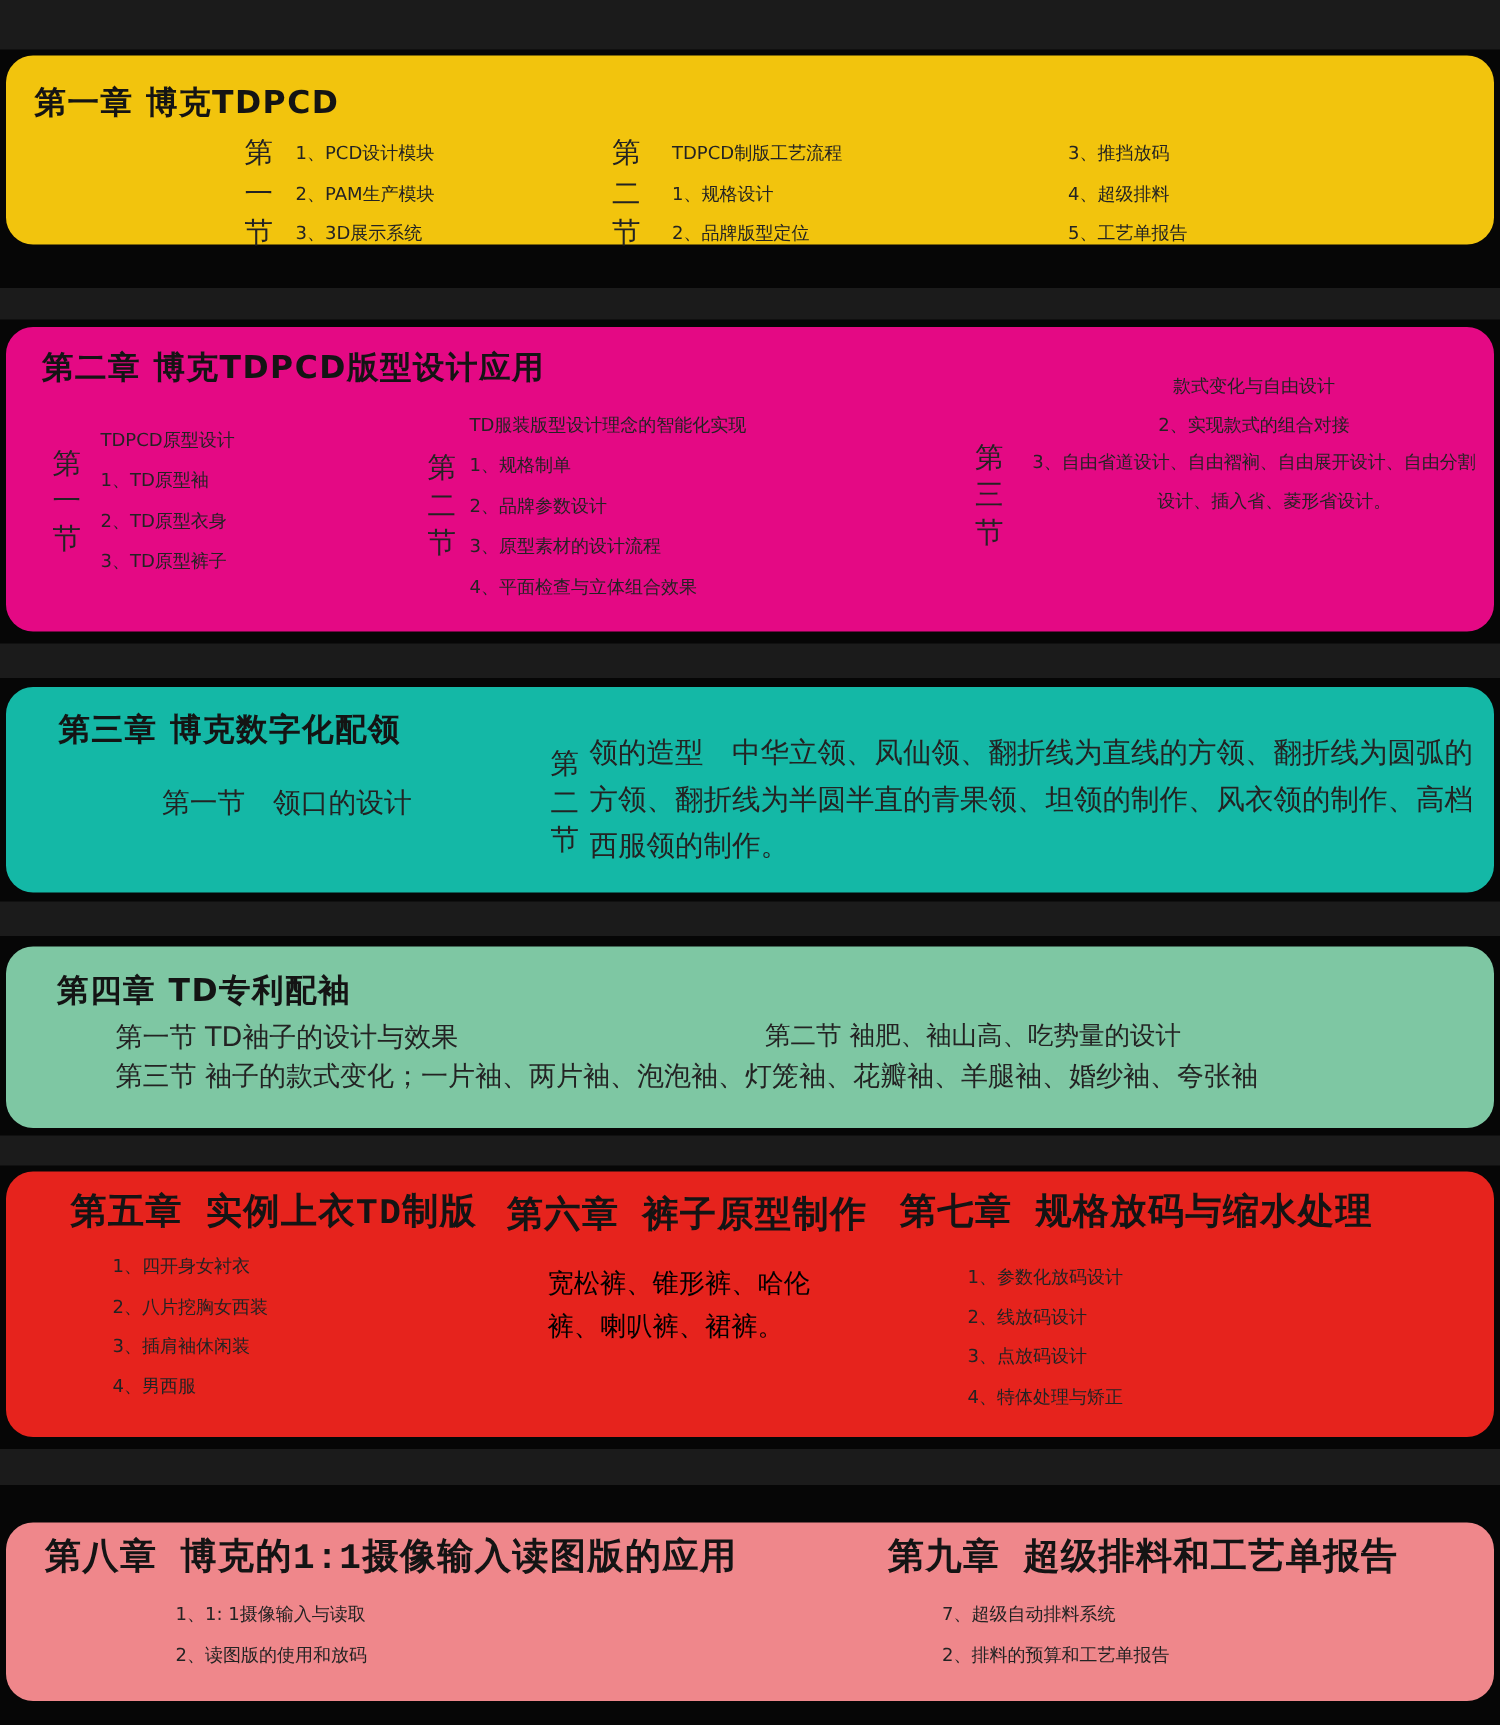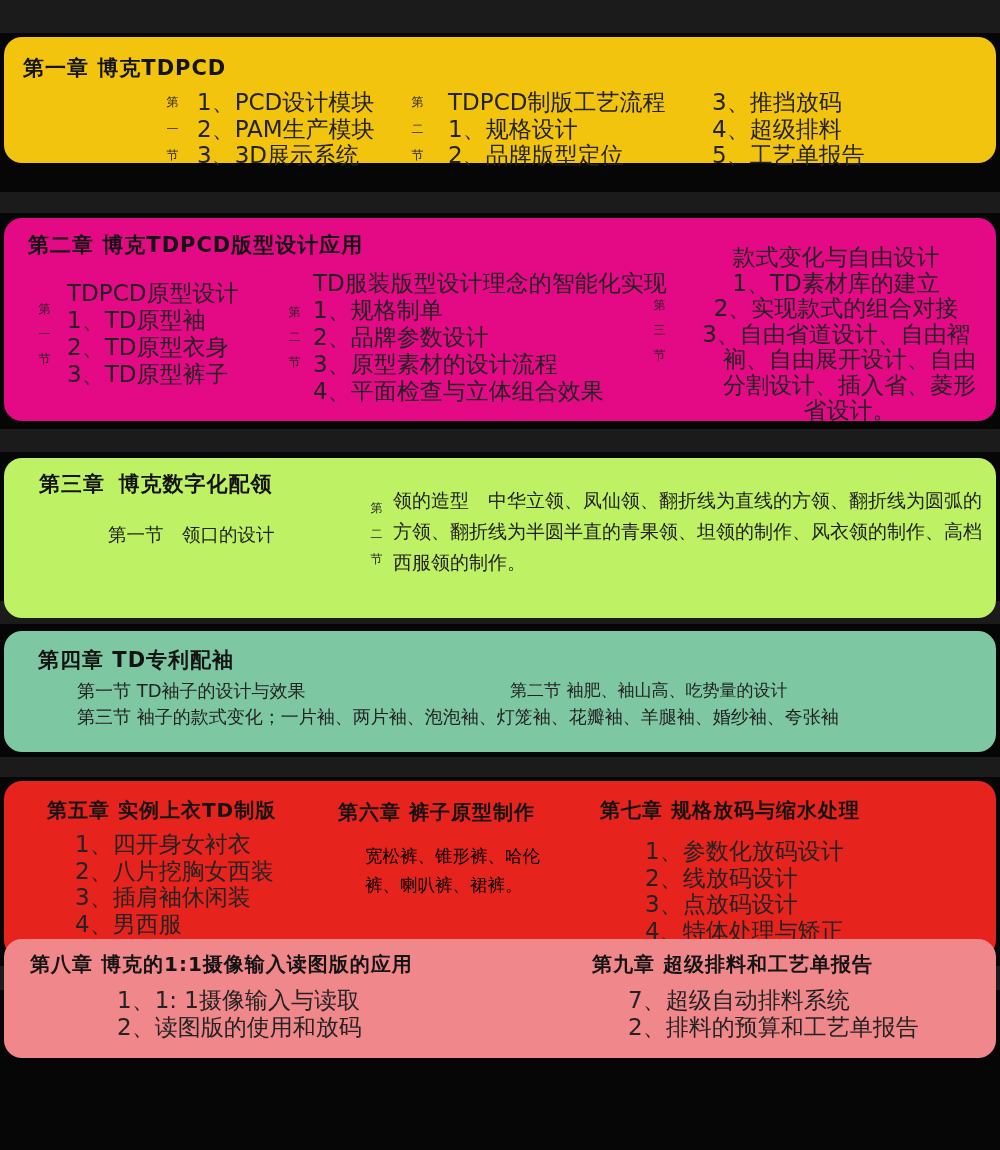--- a/index.html
+++ b/index.html
@@ -8,25 +8,25 @@
     background:#060606;
     font-family:"DejaVu Sans","Liberation Sans",sans-serif;
     -webkit-font-smoothing:antialiased;
   }
   .band{position:absolute;left:0;width:1000px;background:#1b1b1b;}
   .box{position:absolute;left:4px;width:992px;border-radius:18px;}
   .title{
     position:absolute;margin:0;font-size:21px;font-weight:bold;color:#141414;
     letter-spacing:1px;white-space:nowrap;line-height:24px;
   }
-  .title.small{font-size:20px;}
-  .body-text{position:absolute;font-size:23px;color:#232323;white-space:nowrap;}
+  .title.small{font-size:24px;font-family:Liberation Mono, monospace;}
+  .body-text{position:absolute;font-size:12px;color:#232323;white-space:nowrap;}
   .body-text div{height:26.5px;line-height:26.5px;}
   .vlabel{
-    position:absolute;width:19px;font-size:12px;color:#232323;
+    position:absolute;width:19px;font-size:19px;color:#232323;
     word-break:break-all;line-height:26.5px;text-align:center;
   }
   .vlabel.tight{line-height:25px;}
   .wrap{white-space:normal;}
   
   .hang div{min-height:25.5px;line-height:25.5px;height:auto;text-align:center;}
   .hang .item{padding-left:27px;text-indent:-27px;}
   .para{position:absolute;font-size:19px;color:#232323;line-height:31px;}
   .c6text{position:absolute;font-size:17.5px;color:#000000;line-height:28.5px;width:185px;}
 </style>
@@ -80,27 +80,26 @@
     <div style="height:27px;line-height:27px">TD服装版型设计理念的智能化实现</div>
     <div style="height:27px;line-height:27px">1、规格制单</div>
     <div style="height:27px;line-height:27px">2、品牌参数设计</div>
     <div style="height:27px;line-height:27px">3、原型素材的设计流程</div>
     <div style="height:27px;line-height:27px">4、平面检查与立体组合效果</div>
   </div>
 
   <div class="vlabel tight" style="left:646px;top:75px">第三节</div>
   <div class="body-text hang wrap" style="left:681px;top:27px;width:302px">
     <div>款式变化与自由设计</div>
-    <div class="item">1、TD素材库的建立</div>
     <div class="item">2、实现款式的组合对接</div>
     <div class="item">3、自由省道设计、自由褶裥、自由展开设计、自由分割设计、插入省、菱形省设计。</div>
   </div>
 </div>
 
-<div class="box" style="top: 458px; height: 160px; background-color: #bef264; font-family: Liberation Mono, monospace;">
+<div class="box" style="top: 458px; height: 137px; background-color: #14b8a6;">
   <h2 class="title" style="left:35px;top:16px">第三章 博克数字化配领</h2>
   <div class="body-text" style="left:104px;top:64px;font-size:18.5px">第一节　领口的设计</div>
   <div class="vlabel tight" style="left:363px;top:39px;line-height:25.5px">第二节</div>
   <div class="para" style="left:389px;top:29px;width:592px">领的造型　中华立领、凤仙领、翻折线为直线的方领、翻折线为圆弧的方领、翻折线为半圆半直的青果领、坦领的制作、风衣领的制作、高档西服领的制作。</div>
 </div>
 
 <div class="box" style="top: 631px; height: 121px; background-color: rgb(126, 199, 163);">
   <h2 class="title" style="left:34px;top:17px">第四章 TD专利配袖</h2>
   <div class="body-text" style="left:73px;top:48px;font-size:18px">第一节 TD袖子的设计与效果</div>
   <div class="body-text" style="left:506px;top:48px;font-size:17px">第二节 袖肥、袖山高、吃势量的设计</div>
@@ -121,21 +120,21 @@
 
   <h2 class="title small" style="left:596px;top:17px">第七章 规格放码与缩水处理</h2>
   <div class="body-text" style="left:641px;top:57px">
     <div>1、参数化放码设计</div>
     <div>2、线放码设计</div>
     <div>3、点放码设计</div>
     <div>4、特体处理与矫正</div>
   </div>
 </div>
 
-<div class="box" style="top: 939px; height: 119px; background-color: rgb(239, 135, 139);">
+<div class="box" style="top: 1015px; height: 119px; background-color: rgb(239, 135, 139);">
   <h2 class="title small" style="left:26px;top:13px">第八章 博克的1:1摄像输入读图版的应用</h2>
   <div class="body-text" style="left:113px;top:48px">
     <div>1、1: 1摄像输入与读取</div>
     <div>2、读图版的使用和放码</div>
   </div>
 
   <h2 class="title small" style="left:588px;top:13px">第九章 超级排料和工艺单报告</h2>
   <div class="body-text" style="left:624px;top:48px">
     <div>7、超级自动排料系统</div>
     <div>2、排料的预算和工艺单报告</div>

